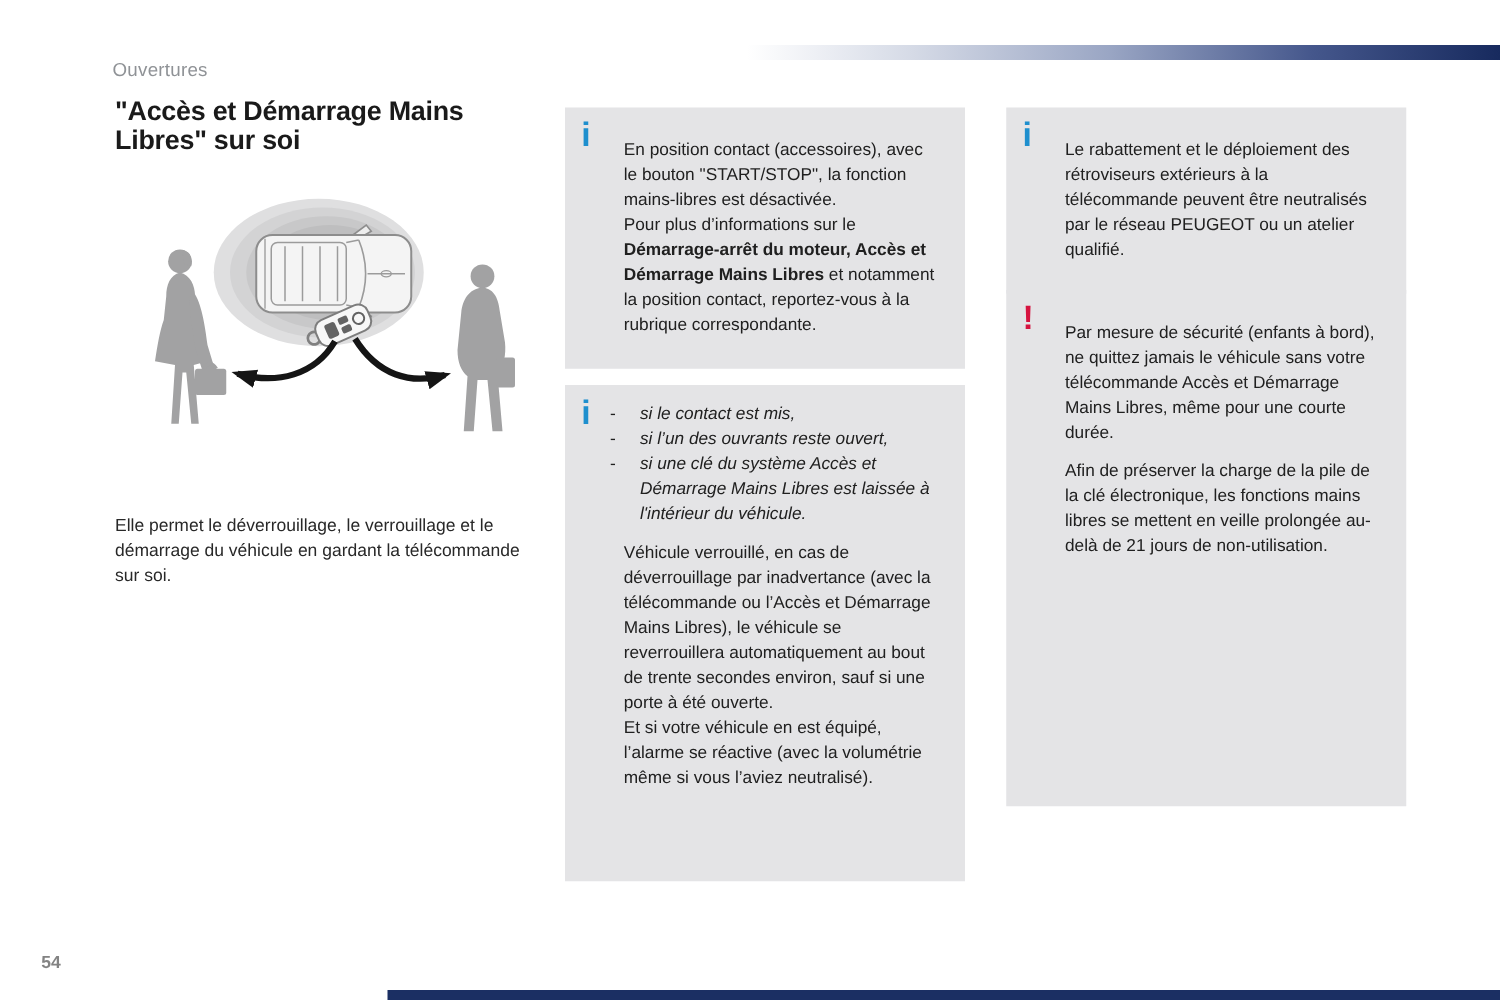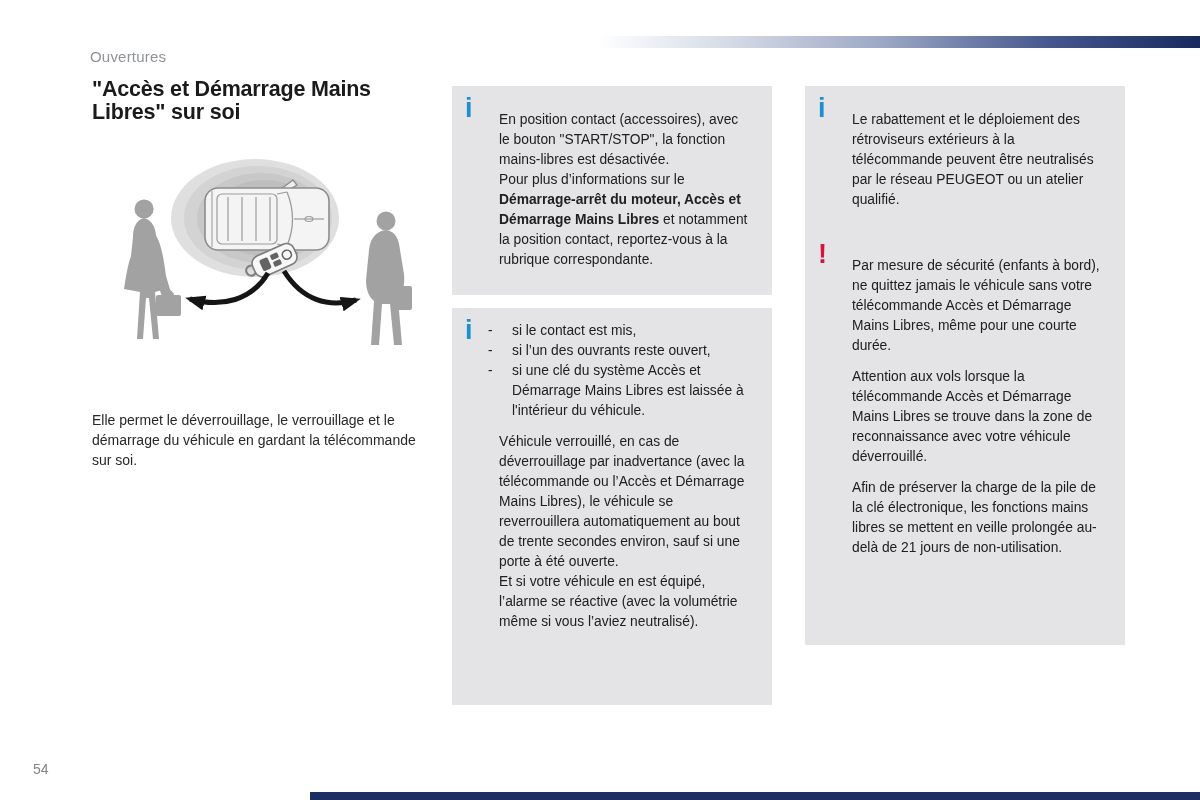--- a/index.html
+++ b/index.html
@@ -3,38 +3,38 @@
 <meta charset="utf-8">
 <style>
   html,body{margin:0;padding:0;}
   body{font-family:"Liberation Sans","DejaVu Sans",sans-serif;background:#ffffff;}
   #page{position:relative;width:1200px;height:800px;background:#ffffff;overflow:hidden;}
 
   .section-header{position:absolute;left:90px;top:48px;font-size:15px;color:#8f9296;letter-spacing:.2px;}
   .top-bar{position:absolute;left:598px;right:0;top:36px;height:12px;
     background:linear-gradient(90deg,#ffffff 0%,#d5dae6 22%,#9aa6c4 48%,#45578c 75%,#172a5e 100%);}
   .bottom-bar{position:absolute;left:310px;right:0;bottom:0;height:8px;background:#1b2f63;}
-  .page-number{position:absolute;left:33px;top:761px;font-size:14px;font-weight:normal;color:#838383;}
+  .page-number{position:absolute;left:33px;top:761px;font-size:14px;font-weight:bold;color:#838383;}
 
   .article-title{position:absolute;left:92px;top:78px;width:352px;
     font-size:21.5px;font-weight:bold;color:#1a1a1a;line-height:23px;letter-spacing:-.2px;}
   .illustration{position:absolute;left:90px;top:148px;width:350px;height:225px;}
   .article-caption{position:absolute;left:92px;top:410px;width:334px;
     font-size:14px;line-height:20px;color:#282828;}
 
   .note-box{position:absolute;width:320px;background:#e4e4e6;display:flex;box-sizing:border-box;}
   .note-box .icon-cell{width:36px;flex:0 0 36px;padding:10px 0 0 13px;box-sizing:border-box;}
   .note-box .icon-glyph{font-size:27px;font-weight:bold;line-height:24px;font-family:"Liberation Sans",sans-serif;}
   .icon-info{color:#1e8fce;}
   .icon-warning{color:#d6133f;}
   .note-box .content{flex:1;padding:13px 10px 14px 0;font-size:13.8px;line-height:20px;color:#202020;}
   .note-box p{margin:11px;white-space:pre-line;}
   .bullet-row{display:flex;}
   .bullet-row .dash{width:24px;flex:0 0 24px;}
-  .bullet-row .bullet-text{flex:1;}
+  .bullet-row .bullet-text{flex:1;font-style:italic;}
   .bold{font-weight:bold;}
 
   #box-contact{left:452px;top:86px;min-height:207px;}
   #box-verrouillage{left:452px;top:308px;min-height:397px;}
   #box-retroviseurs{left:805px;top:86px;min-height:133px;}
   #box-securite{left:805px;top:232px;min-height:413px;}
 </style>
 </head>
 <body>
 
@@ -150,20 +150,19 @@
       <p>Le rabattement et le déploiement des rétroviseurs extérieurs à la télécommande peuvent être neutralisés par le réseau PEUGEOT ou un atelier qualifié.</p>
     </div>
   </div>
 
   <div class="note-box" id="box-securite">
     <div class="icon-cell">
       <span class="icon-glyph icon-warning">!</span>
     </div>
     <div class="content">
       <p>Par mesure de sécurité (enfants à bord), ne quittez jamais le véhicule sans votre télécommande Accès et Démarrage Mains Libres, même pour une courte durée.</p>
-      <p>Attention aux vols lorsque la télécommande Accès et Démarrage Mains Libres se trouve dans la zone de reconnaissance avec votre véhicule déverrouillé.</p>
       <p>Afin de préserver la charge de la pile de la clé électronique, les fonctions mains libres se mettent en veille prolongée au-delà de 21 jours de non-utilisation.</p>
     </div>
   </div>
 
   <div class="page-number">54</div>
   <div class="bottom-bar"></div>
 </div>
 
 </body></html>

